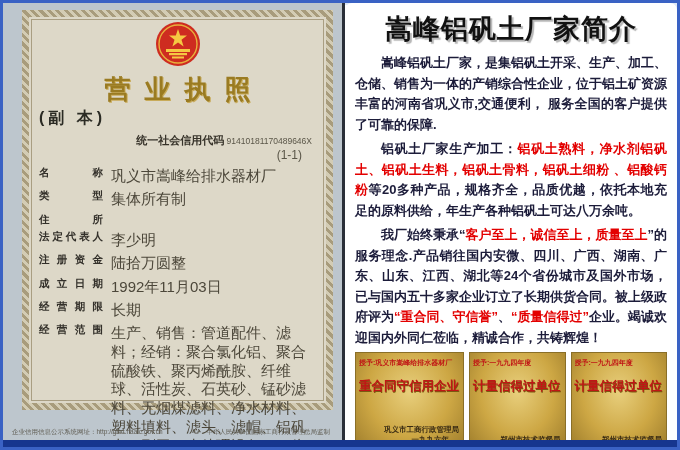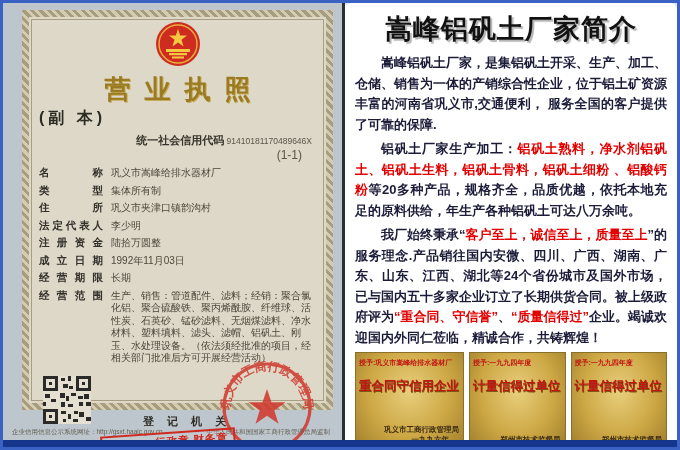--- a/index.html
+++ b/index.html
@@ -56,21 +56,21 @@
   .page-no { text-align: right; font-size: 12px; color: #5a5648; padding-right: 14px; }
 
   .fields { margin-top: 4px; }
   .field-row { display: flex; margin-bottom: 3.5px; }
   .field-label {
     width: 64px; flex: none;
     font-size: 10.5px; font-weight: bold; color: #33302a;
     text-align: justify; text-align-last: justify;
     margin-right: 8px;
   }
-  .field-value { font-size: 10px; color: #4c473a; line-height: 1.25; padding-top: 1px; }
+  .field-value { font-size: 15px; color: #4c473a; line-height: 1.25; padding-top: 1px; }
 
   .cert-bottom { position: relative; height: 92px; margin-top: 2px; }
   .qr { position: absolute; left: 4px; top: 8px; }
   .reg-label { position: absolute; left: 104px; top: 46px; font-size: 11px; font-weight: bold; color: #2e2b24; letter-spacing: 5px; }
   .seal { position: absolute; right: 2px; top: -8px; opacity: 0.88; }
   .issue-date { position: absolute; right: 14px; top: 92px; font-size: 9px; color: #6c6046; letter-spacing: 2px; font-weight: bold; }
 
   .stamp-box {
     position: absolute; left: 62px; bottom: -4px; z-index: 6;
     border: 2px solid #cf2a20; color: #cf2a20;
@@ -152,21 +152,20 @@
         <div class="field-row">
           <span class="field-label">名称</span>
           <span class="field-value">巩义市嵩峰给排水器材厂</span>
         </div>
         <div class="field-row">
           <span class="field-label">类型</span>
           <span class="field-value">集体所有制</span>
         </div>
         <div class="field-row">
           <span class="field-label">住所</span>
-          <span class="field-value">巩义市夹津口镇韵沟村</span>
         </div>
         <div class="field-row">
           <span class="field-label">法定代表人</span>
           <span class="field-value">李少明</span>
         </div>
         <div class="field-row">
           <span class="field-label">注册资金</span>
           <span class="field-value">陆拾万圆整</span>
         </div>
         <div class="field-row">

